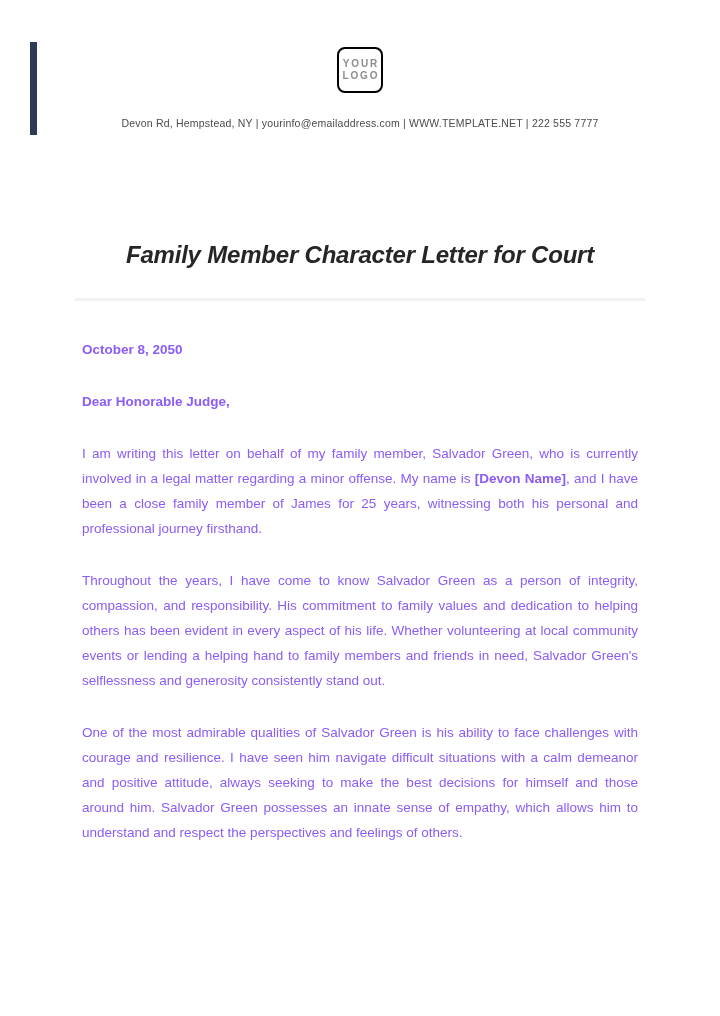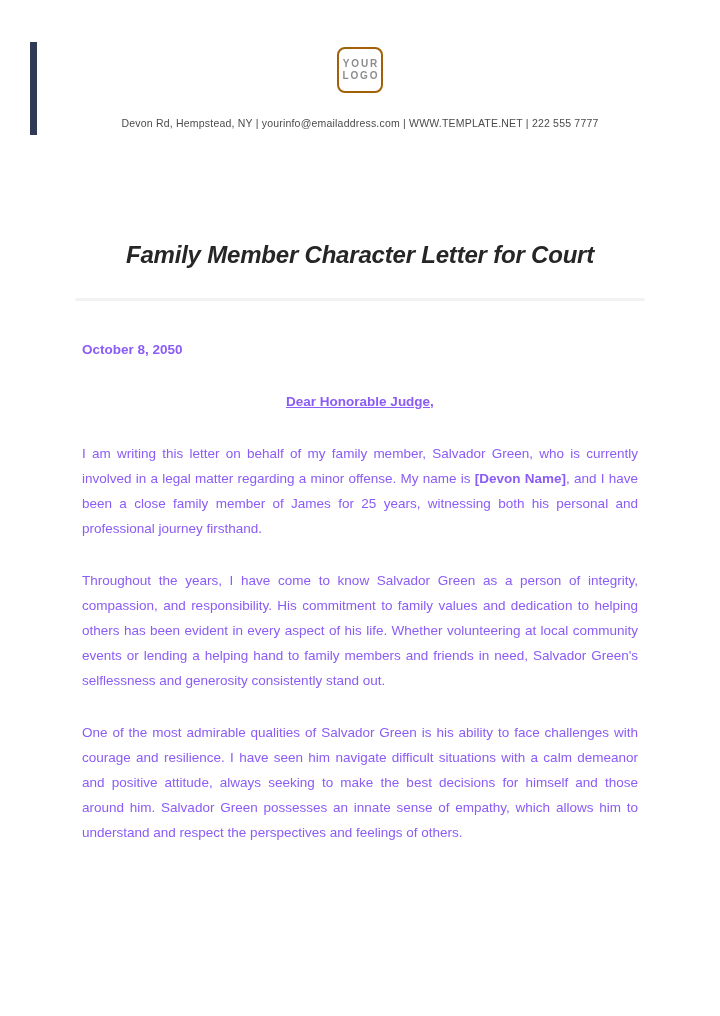--- a/index.html
+++ b/index.html
@@ -18,21 +18,21 @@
     left: 30px;
     top: 42px;
     width: 7px;
     height: 93px;
     background: var(--accent);
   }
   .logo-box {
     width: 46px;
     height: 46px;
     margin: 47px auto 0;
-    border: 2px solid #a16207;
+    border: 2px solid #000000;
     border-radius: 8px;
     display: flex;
     flex-direction: column;
     align-items: center;
     justify-content: center;
     color: #8d8d8d;
     font-size: 10px;
     font-weight: 700;
     letter-spacing: 1.8px;
     line-height: 12px;
@@ -71,22 +71,21 @@
   }
   .letter-body p { margin: 0; }
   .date {
     margin-top: 36px !important;
     font-weight: 700;
     text-align: left;
   }
   .salutation {
     margin-top: 27px !important;
     font-weight: 700;
-    text-align: center;
-    text-decoration: underline;
+    text-align: left;
   }
   .para { margin-top: 27px !important; }
   .para strong { font-weight: 700; }
 </style>
 </head>
 <body>
 
 <div class="page">
 
   <div class="accent-bar"></div>

